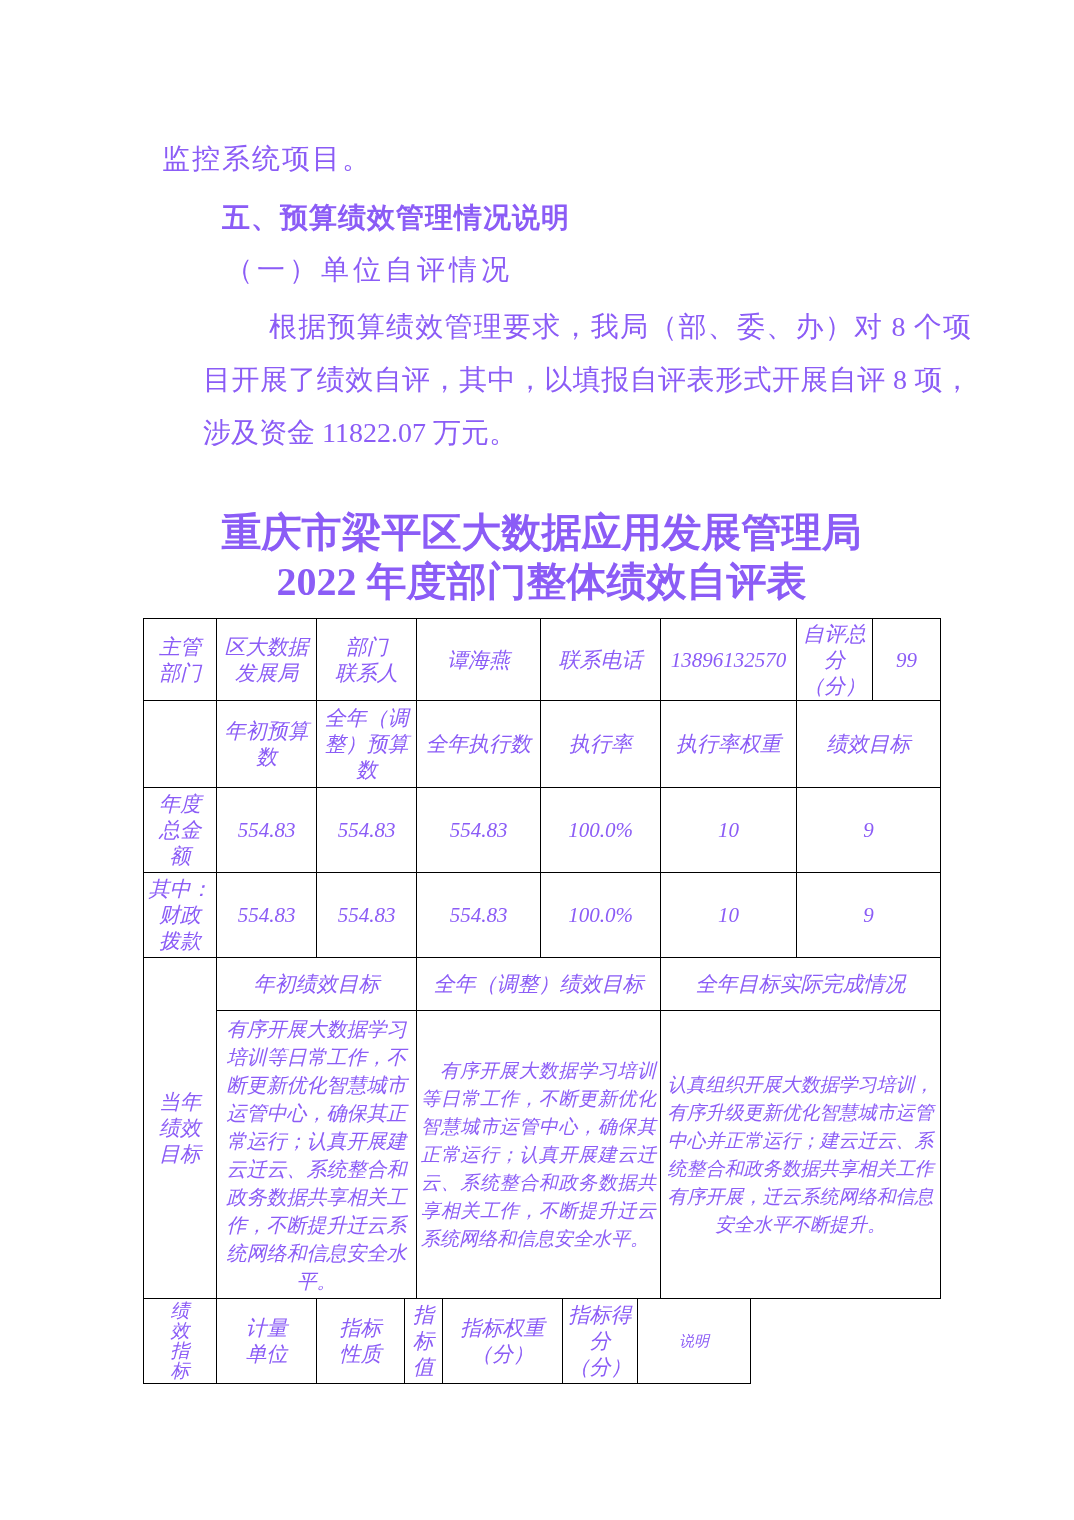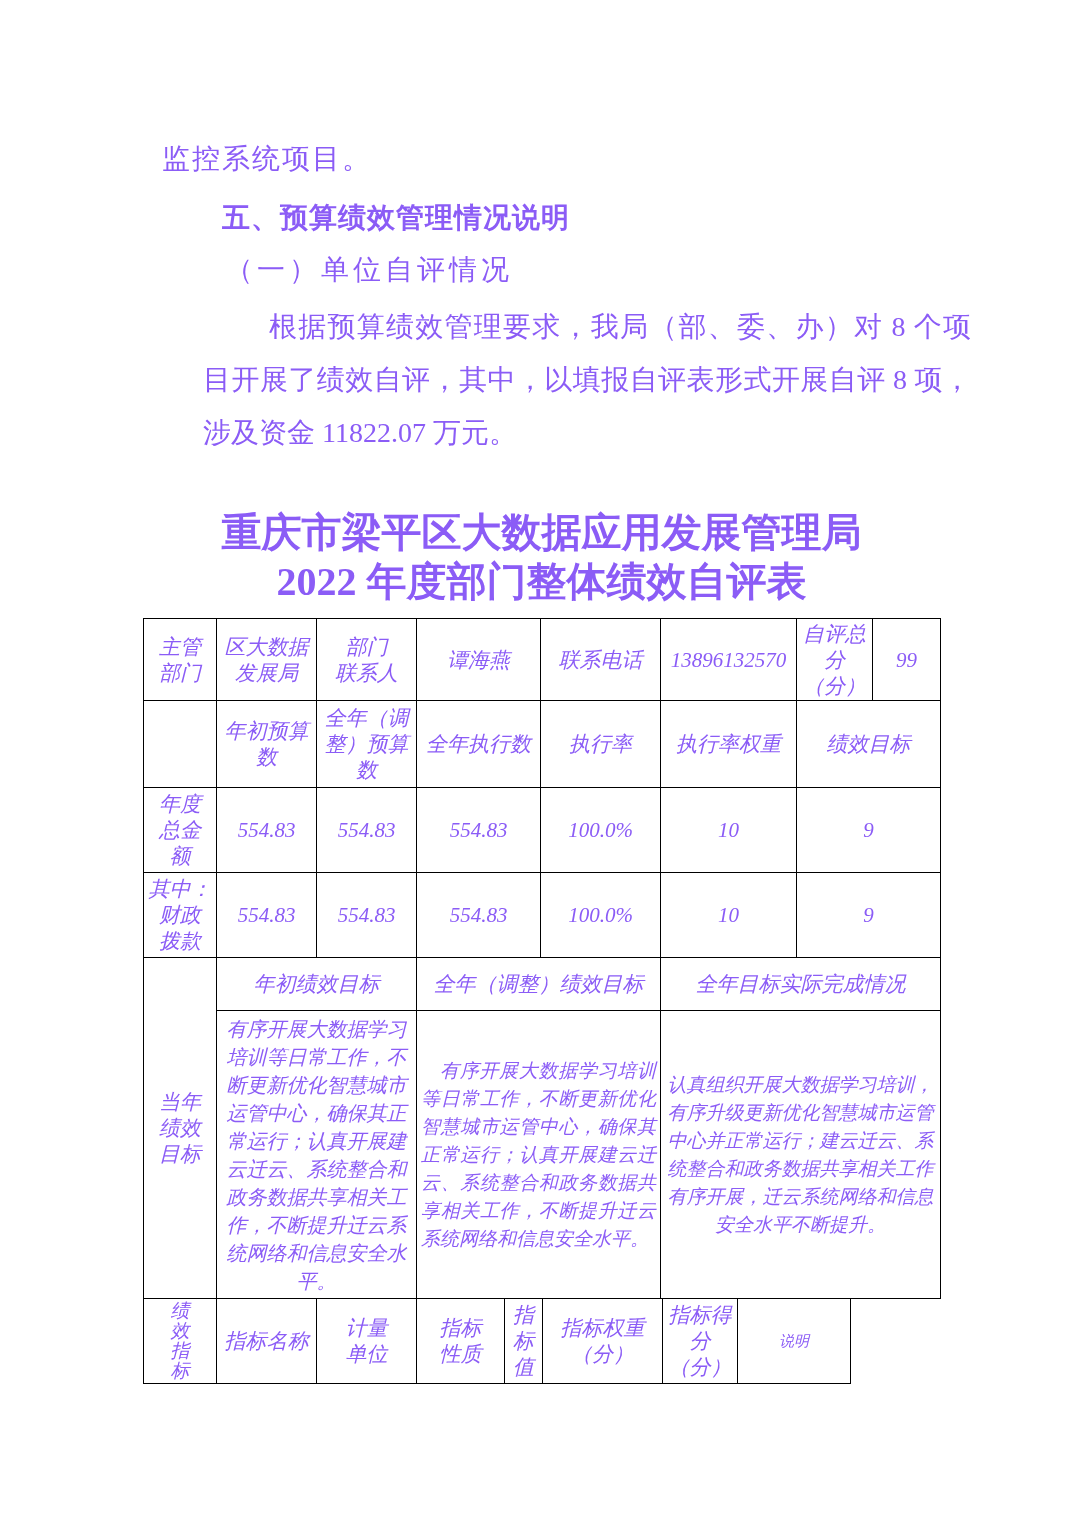--- a/index.html
+++ b/index.html
@@ -178,21 +178,20 @@
           </div>
         </div>
       </div>
     </div>
 
     <div class="trow" style="height:85px">
       <div class="cell vlabel" style="width:73px">绩
 效
 指
 标</div>
-      <div class="cell" style="width:100px">指标名称</div>
       <div class="cell" style="width:100px">计量
 单位</div>
       <div class="cell" style="width:88px">指标
 性质</div>
       <div class="cell" style="width:38px">指
 标
 值</div>
       <div class="cell" style="width:120px">指标权重
 （分）</div>
       <div class="cell" style="width:75px">指标得

